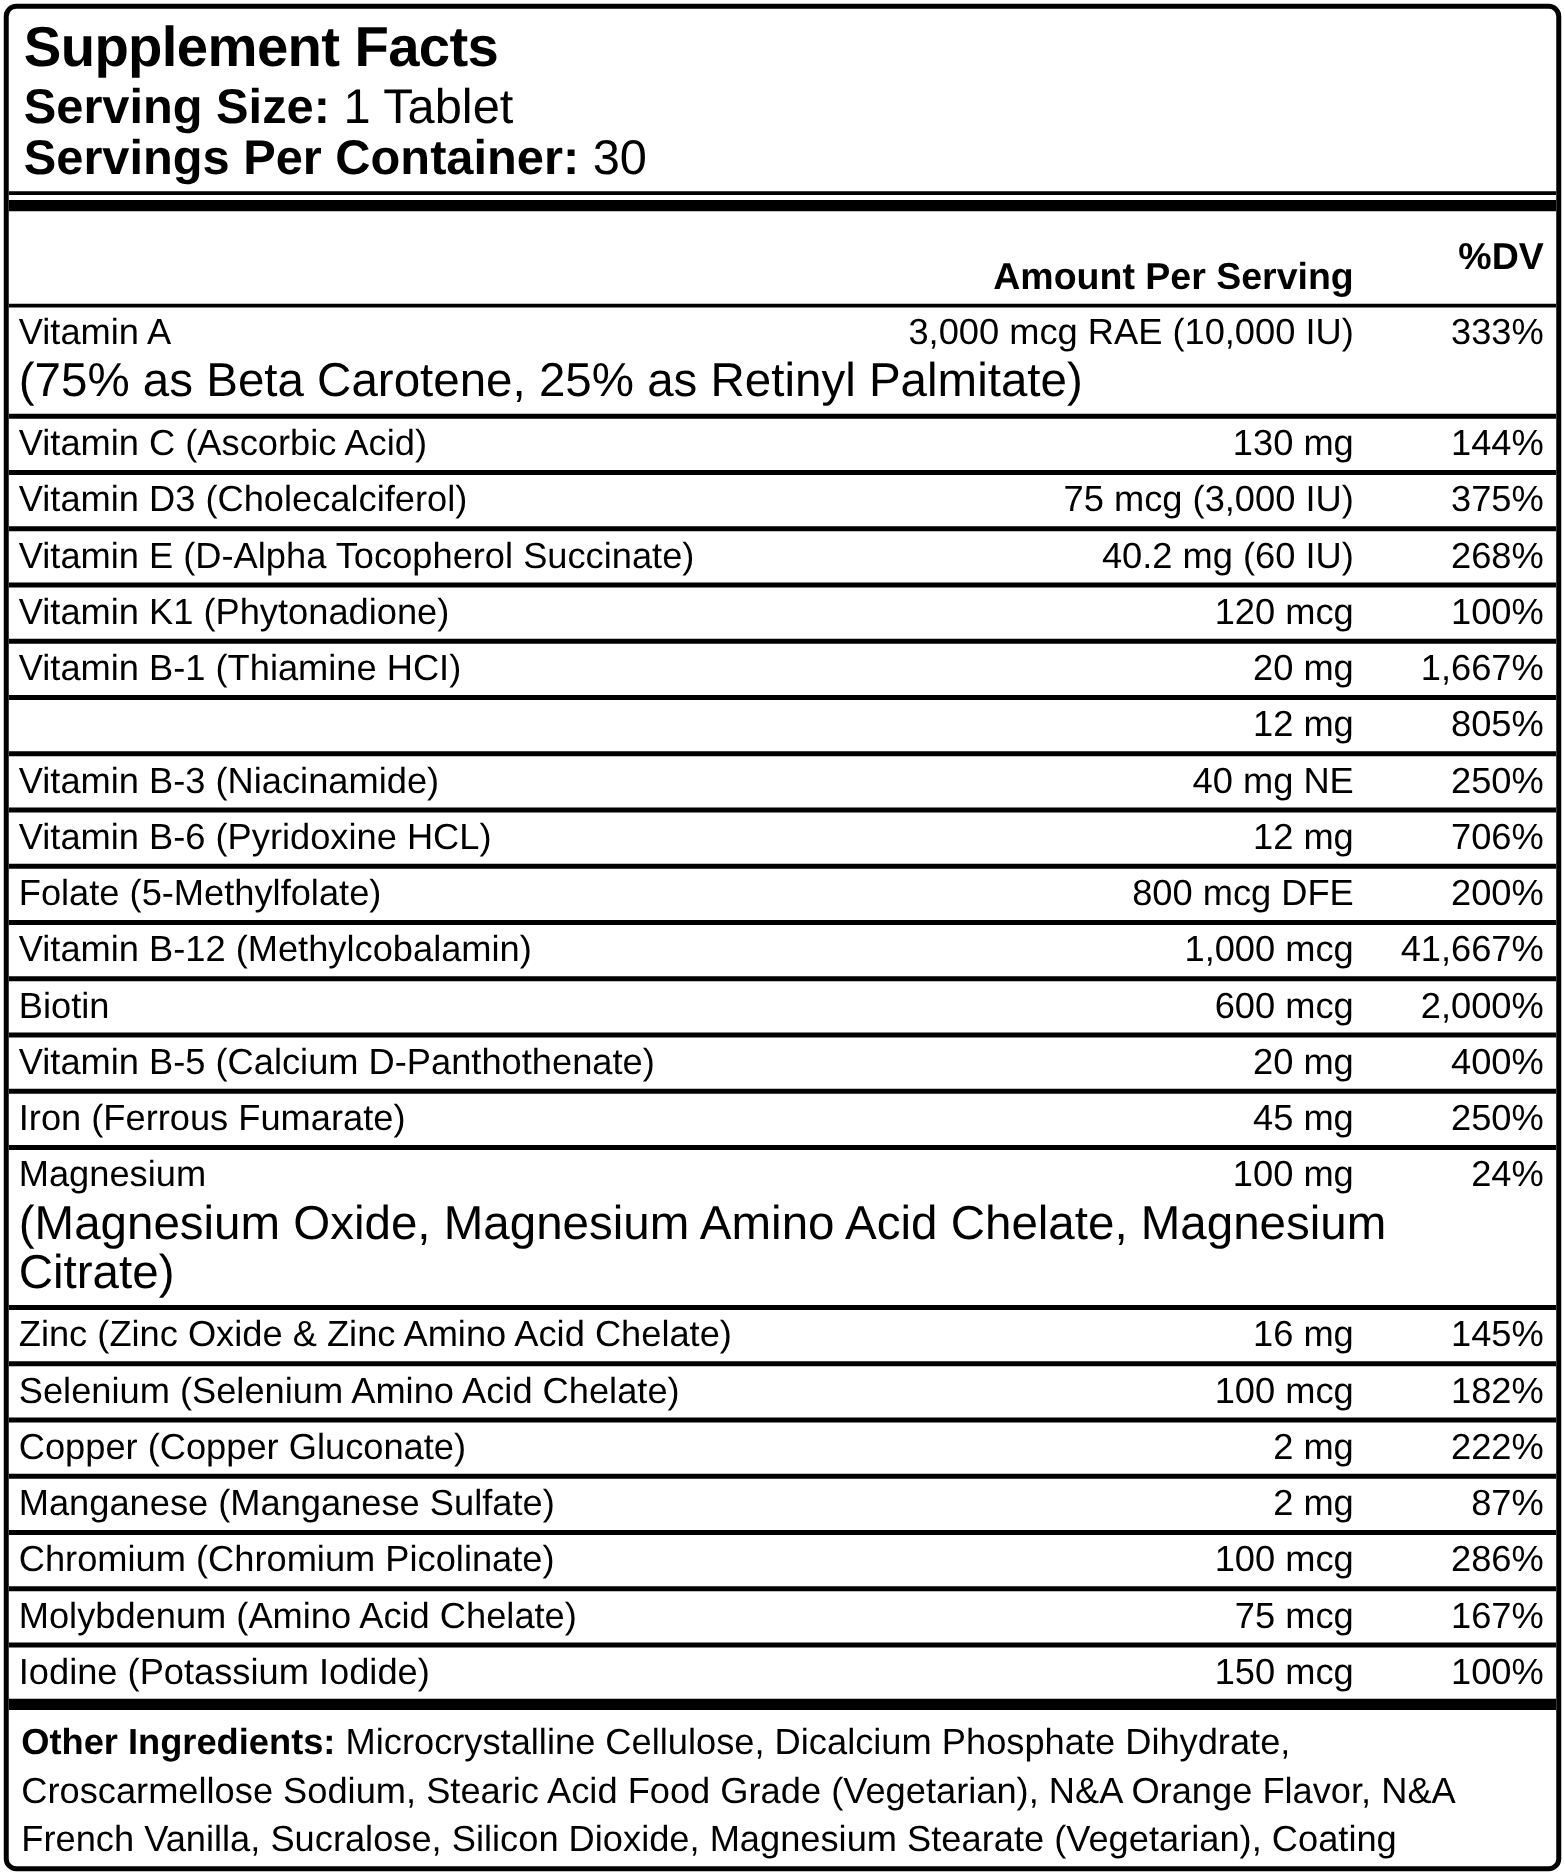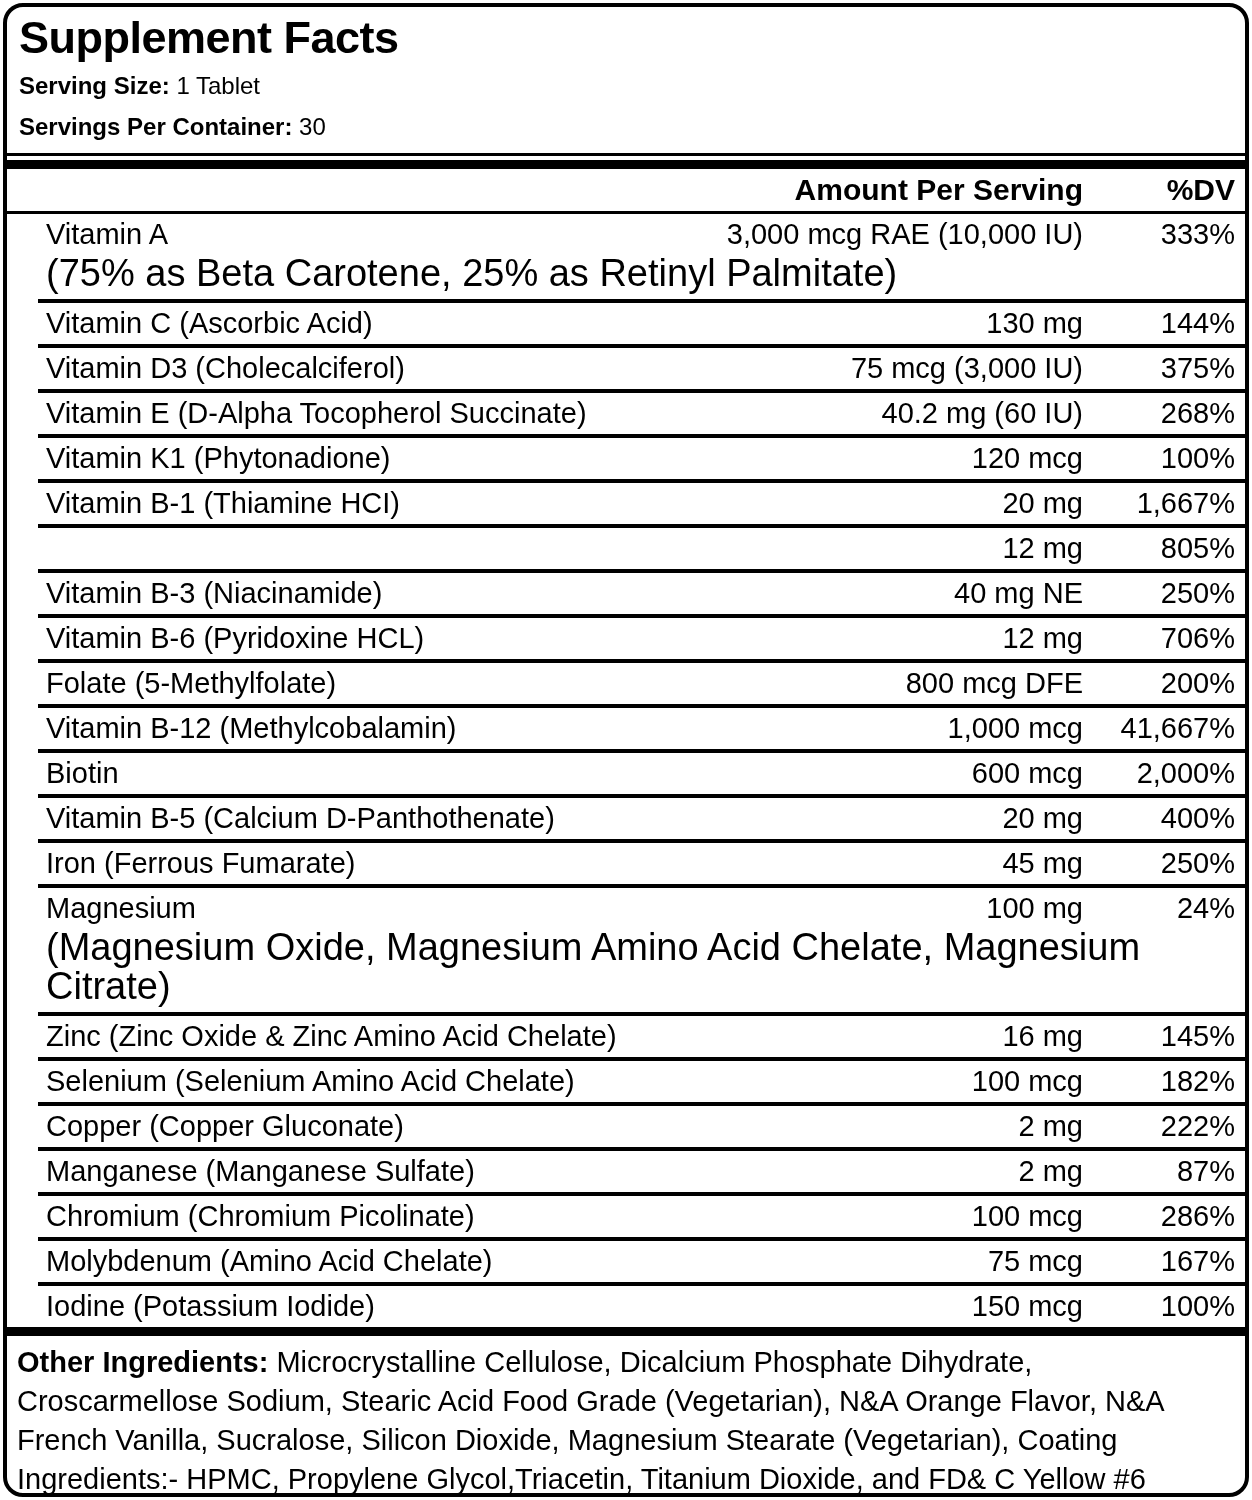--- a/index.html
+++ b/index.html
@@ -3,37 +3,37 @@
 <meta charset="utf-8">
 <style>
   html,body { margin:0; padding:0; background:#ffffff; }
   .canvas {
     width:1252px; height:1500px; position:relative; box-sizing:border-box;
     font-family:"Liberation Sans","DejaVu Sans",sans-serif; color:#000;
     padding:3px;
   }
   .label {
     width:100%; height:100%; box-sizing:border-box;
-    border:4px solid #000; border-radius:20px;
+    border:4px solid #000; border-radius:10px;
     display:flex; flex-direction:column; overflow:hidden; background:#fff;
   }
   .head { padding:4px 12px 6px 12px; }
   .title { font-size:45px; font-weight:bold; line-height:1.2; letter-spacing:-0.5px; }
-  .serv-line { font-size:24px; line-height:41px; }
+  .serv-line { font-size:39px; line-height:41px; }
   .serv-line b { font-weight:bold; }
   .thin-rule { border-top:3px solid #000; }
   .bar { background:#000; flex:none; }
   .bar-top { height:9px; margin-top:4px; }
   .bar-mid { height:9px; }
   .bar-bottom { height:7px; }
   .colhead { display:flex; align-items:center; font-weight:bold; font-size:30px;
              line-height:40px; border-bottom:3px solid #000; padding:1px 0; }
-  .colhead .amount { flex:1; text-align:right; }
+  .colhead .amount { flex:1; text-align:right;margin-top:32px; }
   .colhead .dv { width:152px; text-align:right; padding-right:10px; flex:none; }
-  .rows { flex:none;margin-left:31px; }
+  .rows { flex:none; }
   .row { border-bottom:4px solid #000; padding:1px 0; }
   .row:last-child { border-bottom:none; }
   .row-main { display:flex; font-size:29px; line-height:39px; }
   .cell-name { padding-left:8px; white-space:nowrap; flex:none; }
   .cell-amount { flex:1; text-align:right; }
   .cell-dv { width:152px; text-align:right; padding-right:10px; flex:none; }
   .row-sub { font-size:38px; line-height:39px; padding:0 8px 5px 8px; }
   .other { font-size:29px; line-height:39px; padding:7px 10px 4px 10px; }
   .other b { font-weight:bold; }
   .spacer { flex:1; }

